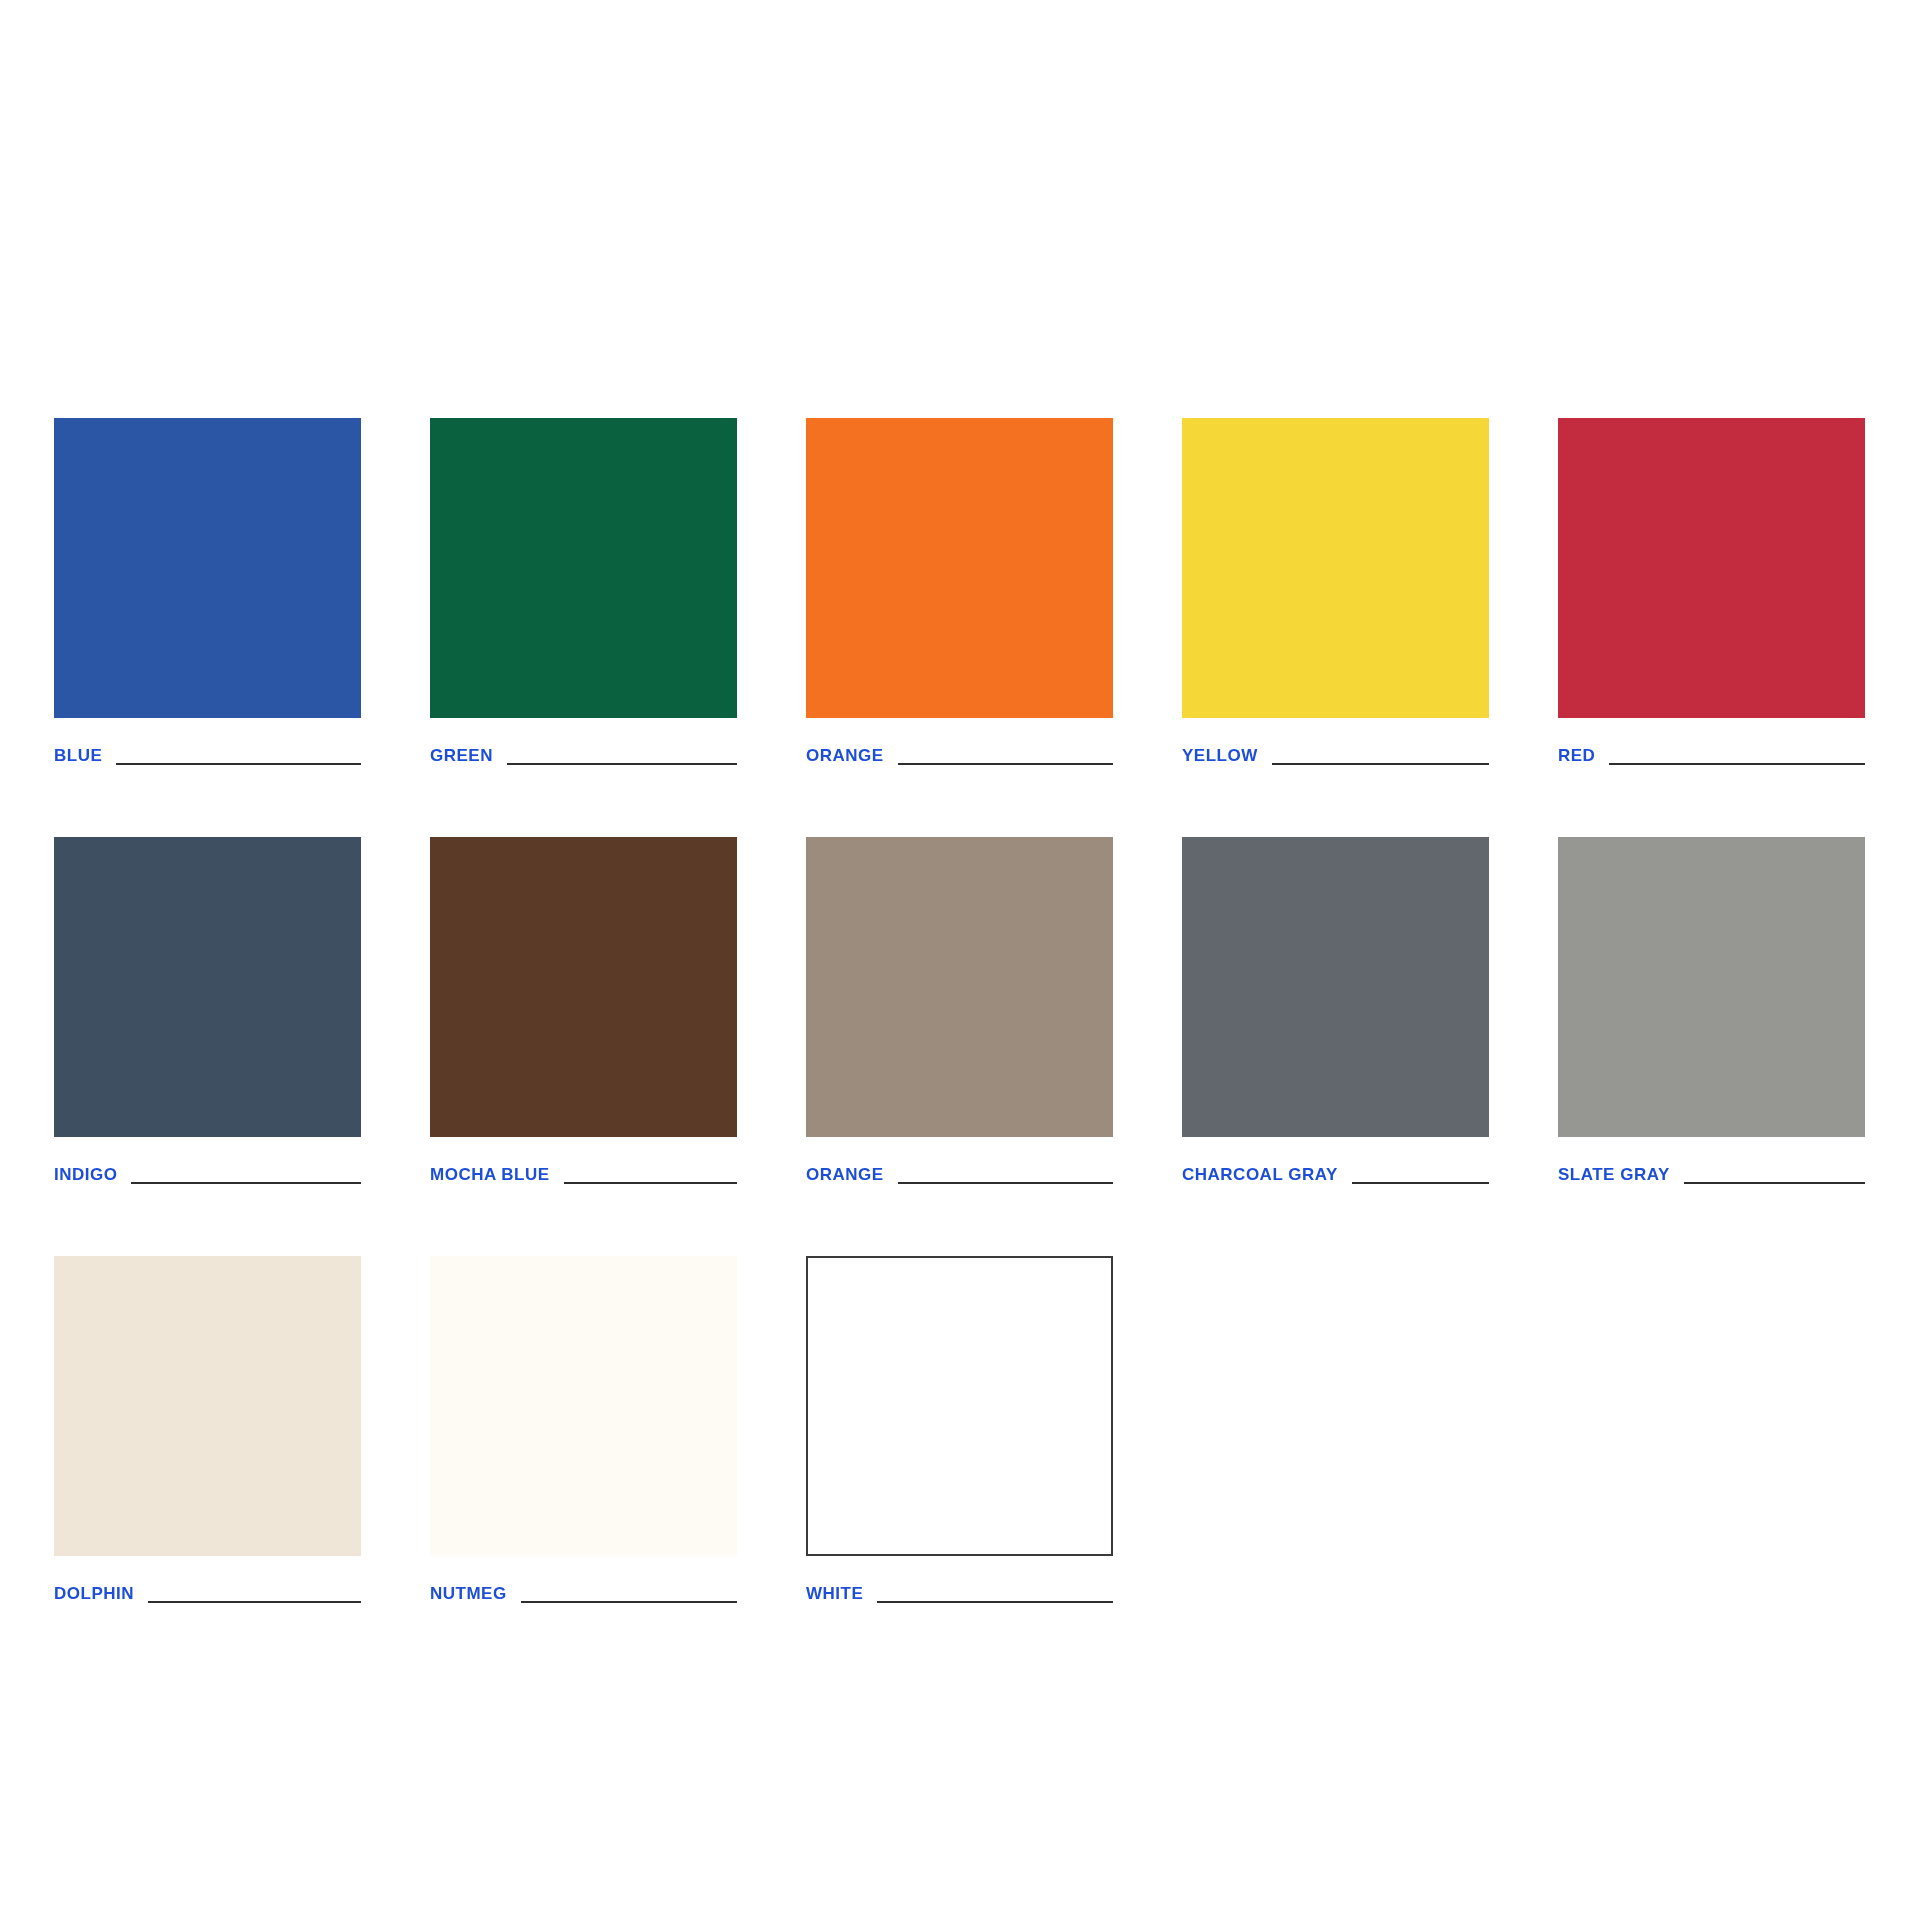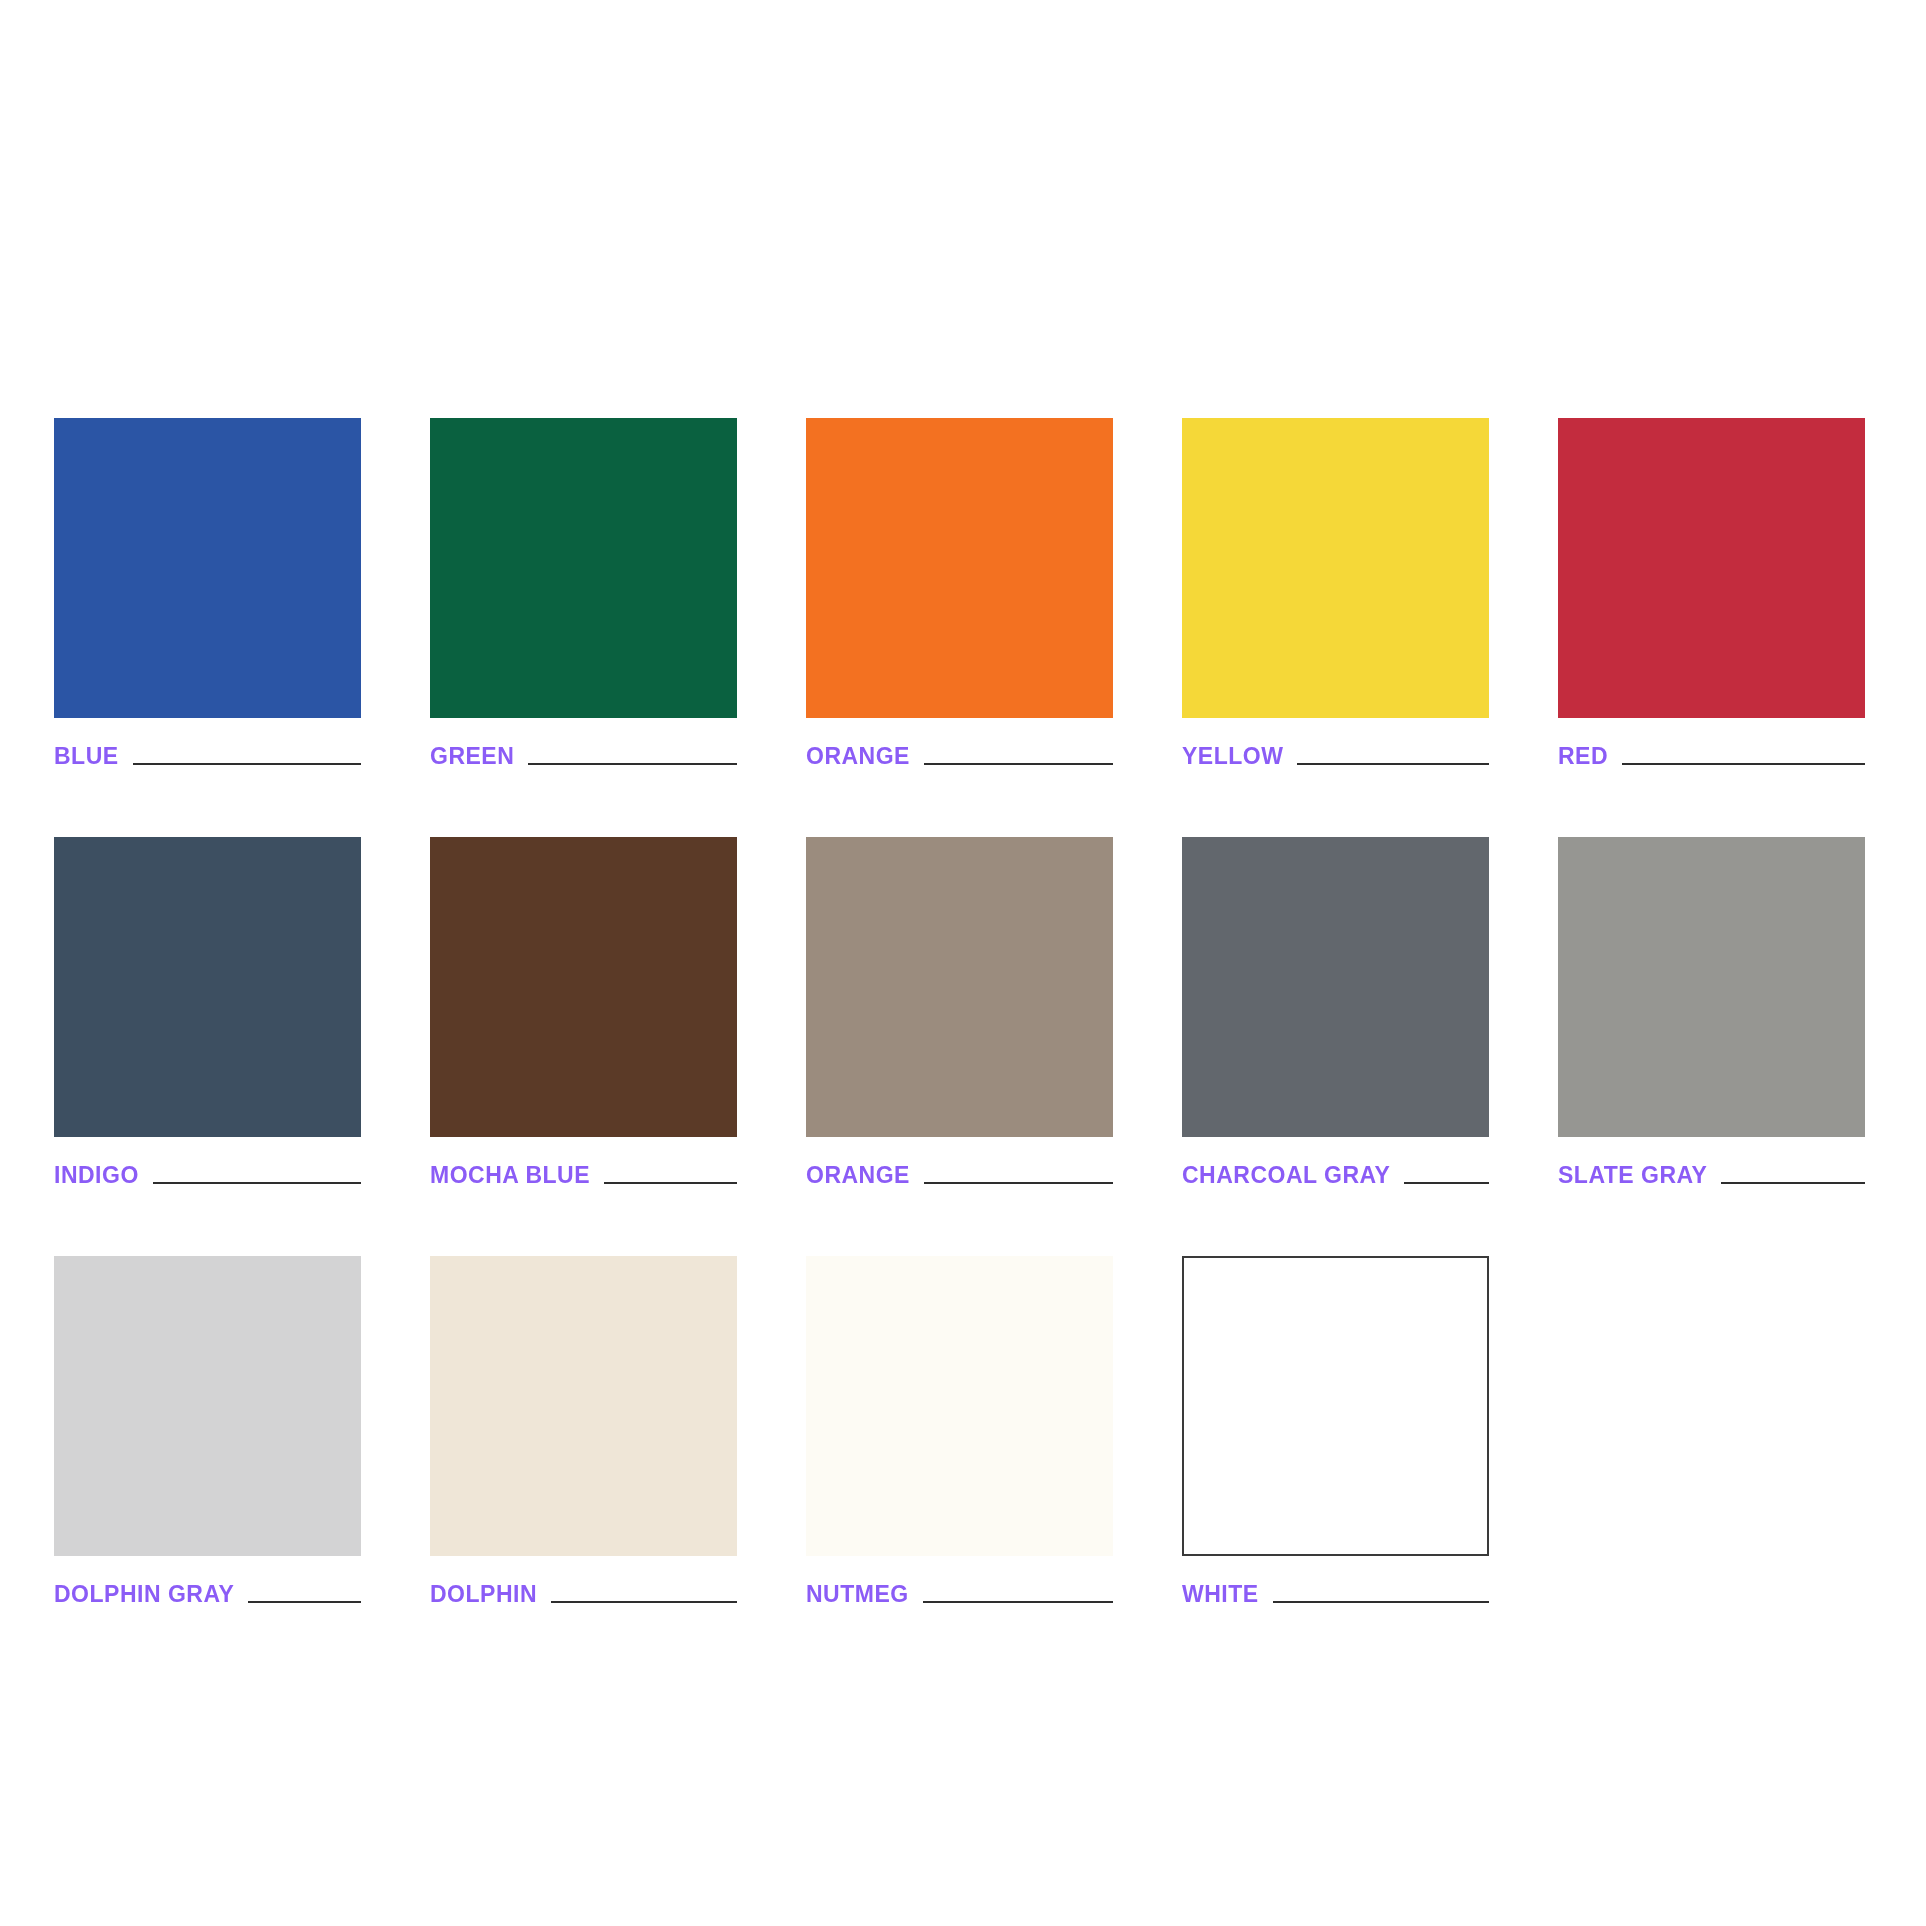--- a/index.html
+++ b/index.html
@@ -57,24 +57,24 @@
     height: 44px;
     margin-top: 8px;
     display: flex;
     flex-direction: row;
     align-items: flex-end;
     box-sizing: border-box;
   }
 
   .swatch-label {
     font-family: "Liberation Sans", sans-serif;
-    font-size: 23px;
+    font-size: 17px;
     font-weight: 700;
     letter-spacing: 0.5px;
-    color: #8b5cf6;
+    color: #1d4ed8;
     line-height: 26px;
     white-space: nowrap;
     flex: 0 0 auto;
     padding-bottom: 1px;
   }
 
   .swatch-rule {
     flex: 1 1 auto;
     height: 0;
     margin-left: 14px;
@@ -152,27 +152,20 @@
         </div>
       </div>
       <div class="swatch-cell">
         <div class="swatch-chip" style="background-color: rgb(150, 150, 146);"></div>
         <div class="swatch-caption">
           <span class="swatch-label">SLATE GRAY</span>
           <span class="swatch-rule"></span>
         </div>
       </div>
       <div class="swatch-cell">
-        <div class="swatch-chip" style="background-color: rgb(211, 211, 212);"></div>
-        <div class="swatch-caption">
-          <span class="swatch-label">DOLPHIN GRAY</span>
-          <span class="swatch-rule"></span>
-        </div>
-      </div>
-      <div class="swatch-cell">
         <div class="swatch-chip" style="background-color: rgb(239, 230, 215);"></div>
         <div class="swatch-caption">
           <span class="swatch-label">DOLPHIN</span>
           <span class="swatch-rule"></span>
         </div>
       </div>
       <div class="swatch-cell">
         <div class="swatch-chip" style="background-color: rgb(253, 251, 244);"></div>
         <div class="swatch-caption">
           <span class="swatch-label">NUTMEG</span>

